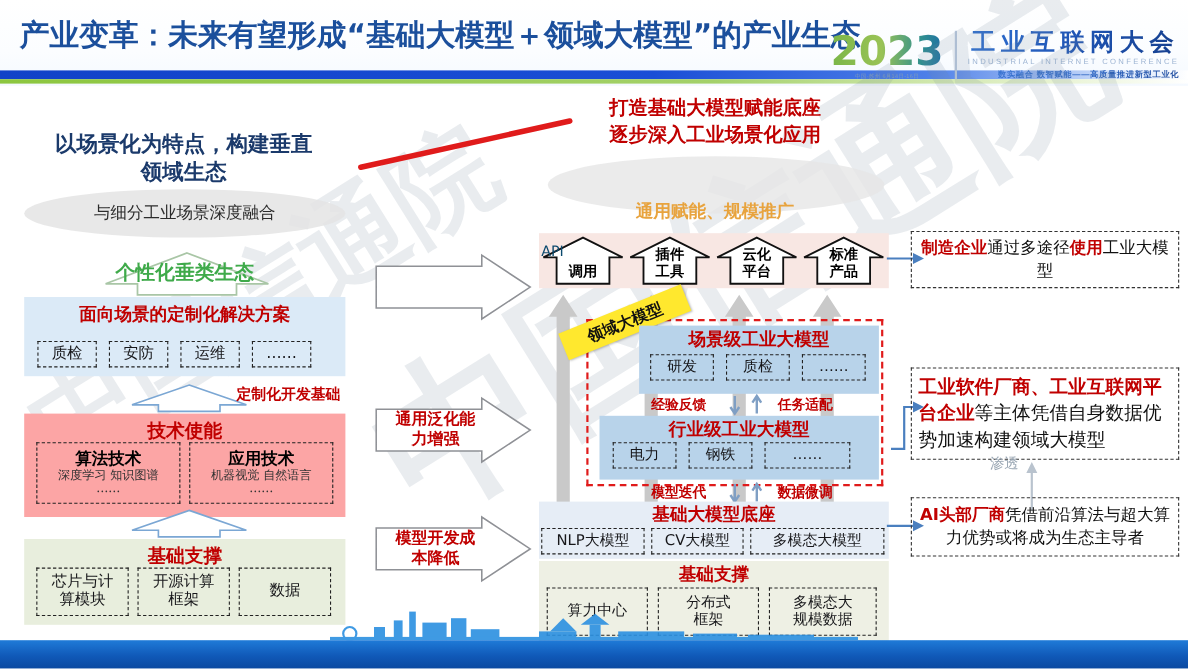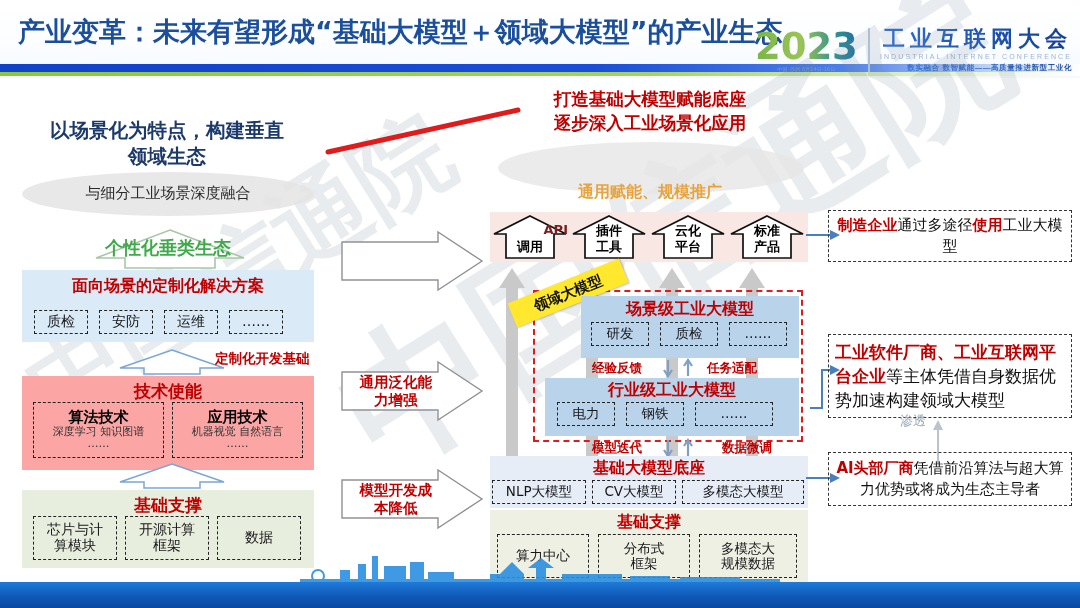--- a/index.html
+++ b/index.html
@@ -178,21 +178,21 @@
   </div>
   <div style="position:absolute;left:498px;top:142px;width:306px;height:52px;border-radius:50%;background:#e6e6e6;opacity:.8;"></div>
   <div class="lbl" style="left:492px;top:182px;width:316px;text-align:center;font-size:16px;font-weight:700;color:#e8a33d;font-family:'DejaVu Sans',sans-serif;">通用赋能、规模推广</div>
 
   <div class="panel" style="left:490px;top:212px;width:318px;height:50px;background:#f8e7e3;"></div>
 
   <div style="position:absolute;left:492px;top:214px;width:76px;height:46px;">
     <svg width="76" height="46" viewBox="0 0 76 46" style="position:absolute;inset:0;">
       <polygon points="38,2 74,20 62,20 62,44 14,44 14,20 2,20" fill="#ffffff" stroke="#111" stroke-width="1.7"></polygon>
     </svg>
-    <div style="position:absolute;left:0;top:8px;width:76px;text-align:right;font-size:13px;font-weight:700;color:#7f1d1d;font-family:'DejaVu Sans',sans-serif;">API</div>
+    <div style="position:absolute;left:0;top:8px;width:76px;text-align:left;font-size:13px;font-weight:400;color:#0c4a6e;font-family:'DejaVu Sans',sans-serif;">API</div>
     <div style="position:absolute;left:0;top:24px;width:76px;text-align:center;font-size:13px;font-weight:700;color:#000;font-family:'DejaVu Sans',sans-serif;">调用</div>
   </div>
   <div style="position:absolute;left:571px;top:214px;width:76px;height:46px;">
     <svg width="76" height="46" viewBox="0 0 76 46" style="position:absolute;inset:0;">
       <polygon points="38,2 74,20 62,20 62,44 14,44 14,20 2,20" fill="#ffffff" stroke="#111" stroke-width="1.7"></polygon>
     </svg>
     <div style="position:absolute;left:0;top:8px;width:76px;text-align:center;font-size:13px;font-weight:700;color:#000;font-family:'DejaVu Sans',sans-serif;">插件</div>
     <div style="position:absolute;left:0;top:24px;width:76px;text-align:center;font-size:13px;font-weight:700;color:#000;font-family:'DejaVu Sans',sans-serif;">工具</div>
   </div>
   <div style="position:absolute;left:650px;top:214px;width:76px;height:46px;">
@@ -245,21 +245,21 @@
   </div>
   <div class="dashbox" style="left:557px;top:402px;width:58px;height:24px;font-size:13.5px;font-family:'DejaVu Sans',sans-serif;">电力</div>
   <div class="dashbox" style="left:626px;top:402px;width:58px;height:24px;font-size:13.5px;font-family:'DejaVu Sans',sans-serif;">钢铁</div>
   <div class="dashbox" style="left:695px;top:402px;width:78px;height:24px;font-size:13.5px;font-family:'DejaVu Sans',sans-serif;">……</div>
 
   <div class="lbl" style="left:592px;top:440px;font-size:12.5px;font-weight:700;color:#c00000;font-family:'DejaVu Sans',sans-serif;">模型迭代</div>
   <svg style="position:absolute;left:660px;top:438px;" width="40" height="22">
     <path d="M8,2 L8,16 M4,12 L8,18 L12,12" stroke="#7f9fc4" stroke-width="2.2" fill="none"></path>
     <path d="M28,18 L28,4 M24,8 L28,2 L32,8" stroke="#7f9fc4" stroke-width="2.2" fill="none"></path>
   </svg>
-  <div class="lbl" style="left:707px;top:440px;font-size:12.5px;font-weight:700;color:#c00000;font-family:'DejaVu Sans',sans-serif;margin-left:15px;">数据微调</div>
+  <div class="lbl" style="left:707px;top:440px;font-size:12.5px;font-weight:700;color:#c00000;font-family:'DejaVu Sans',sans-serif;">数据微调</div>
 
   <div class="panel" style="left:490px;top:456px;width:318px;height:52px;background:#e6edf6;">
     <div style="text-align:center;font-size:16px;font-weight:700;color:#c00000;padding-top:2px;font-family:'DejaVu Sans',sans-serif;">基础大模型底座</div>
   </div>
   <div class="dashbox" style="left:492px;top:480px;width:94px;height:24px;font-size:13.5px;font-family:'DejaVu Sans',sans-serif;">NLP大模型</div>
   <div class="dashbox" style="left:592px;top:480px;width:84px;height:24px;font-size:13.5px;font-family:'DejaVu Sans',sans-serif;">CV大模型</div>
   <div class="dashbox" style="left:682px;top:480px;width:122px;height:24px;font-size:13.5px;font-family:'DejaVu Sans',sans-serif;">多模态大模型</div>
 
   <div class="panel" style="left:490px;top:510px;width:318px;height:74px;background:#eef0e4;">
     <div style="text-align:center;font-size:16px;font-weight:700;color:#c00000;padding-top:2px;font-family:'DejaVu Sans',sans-serif;">基础支撑</div>

